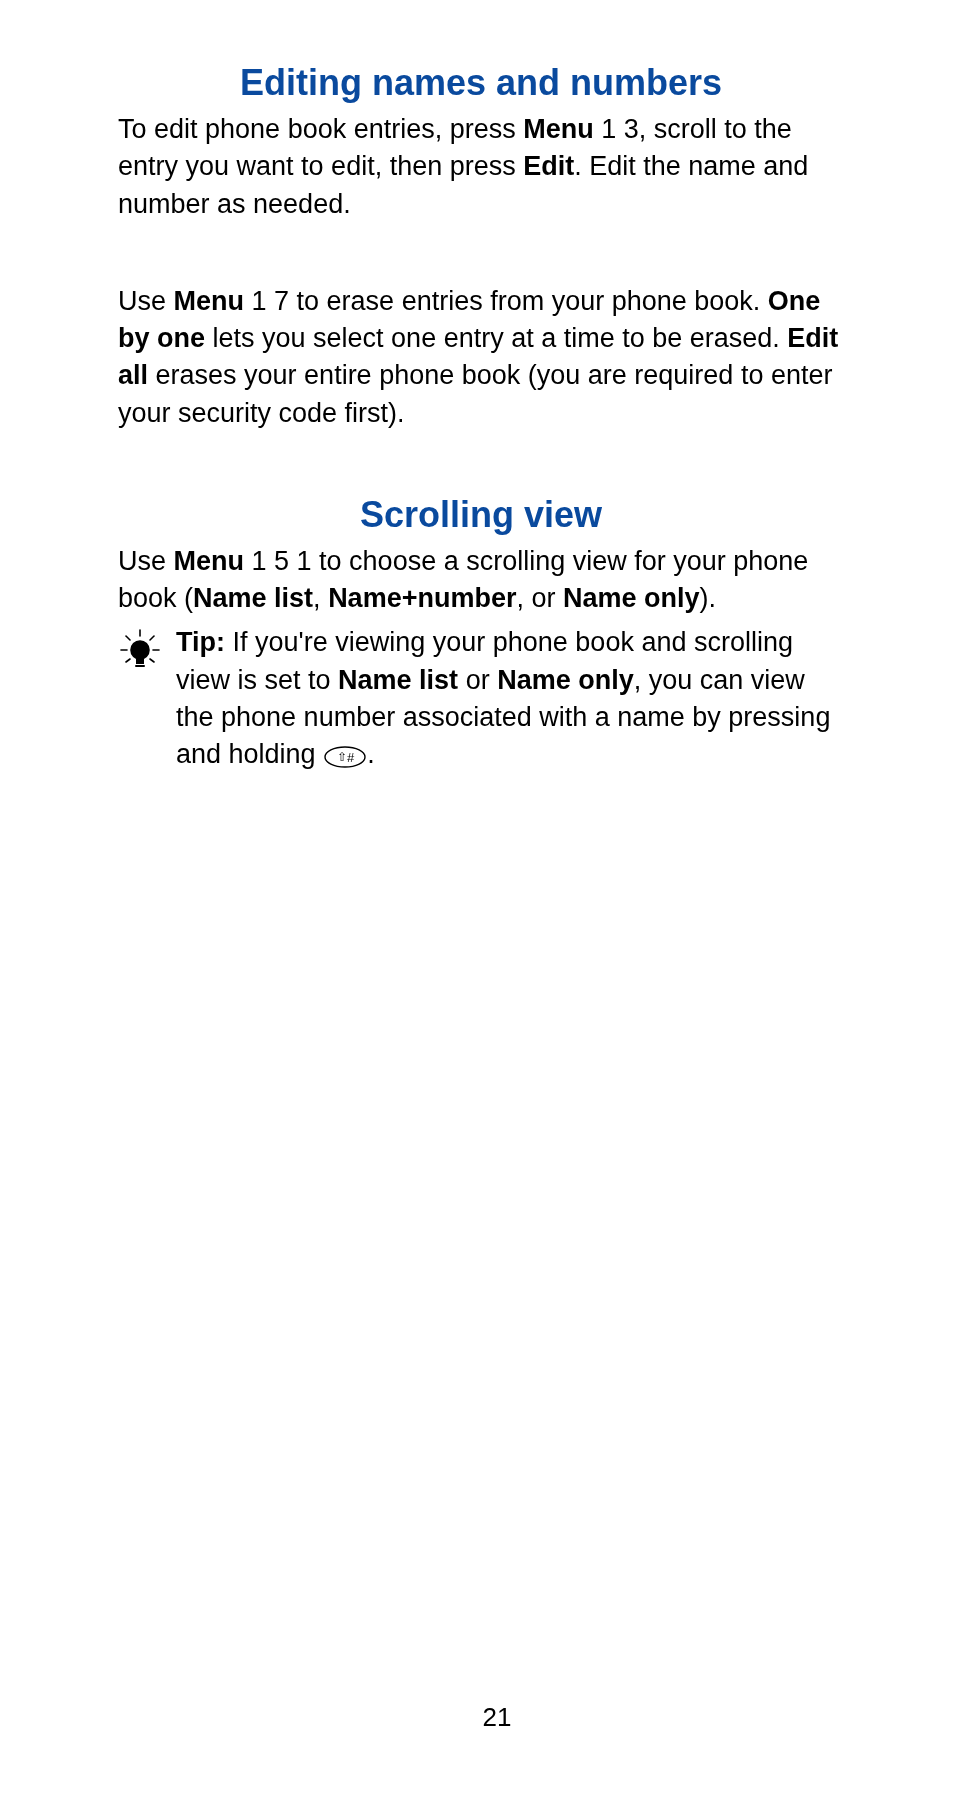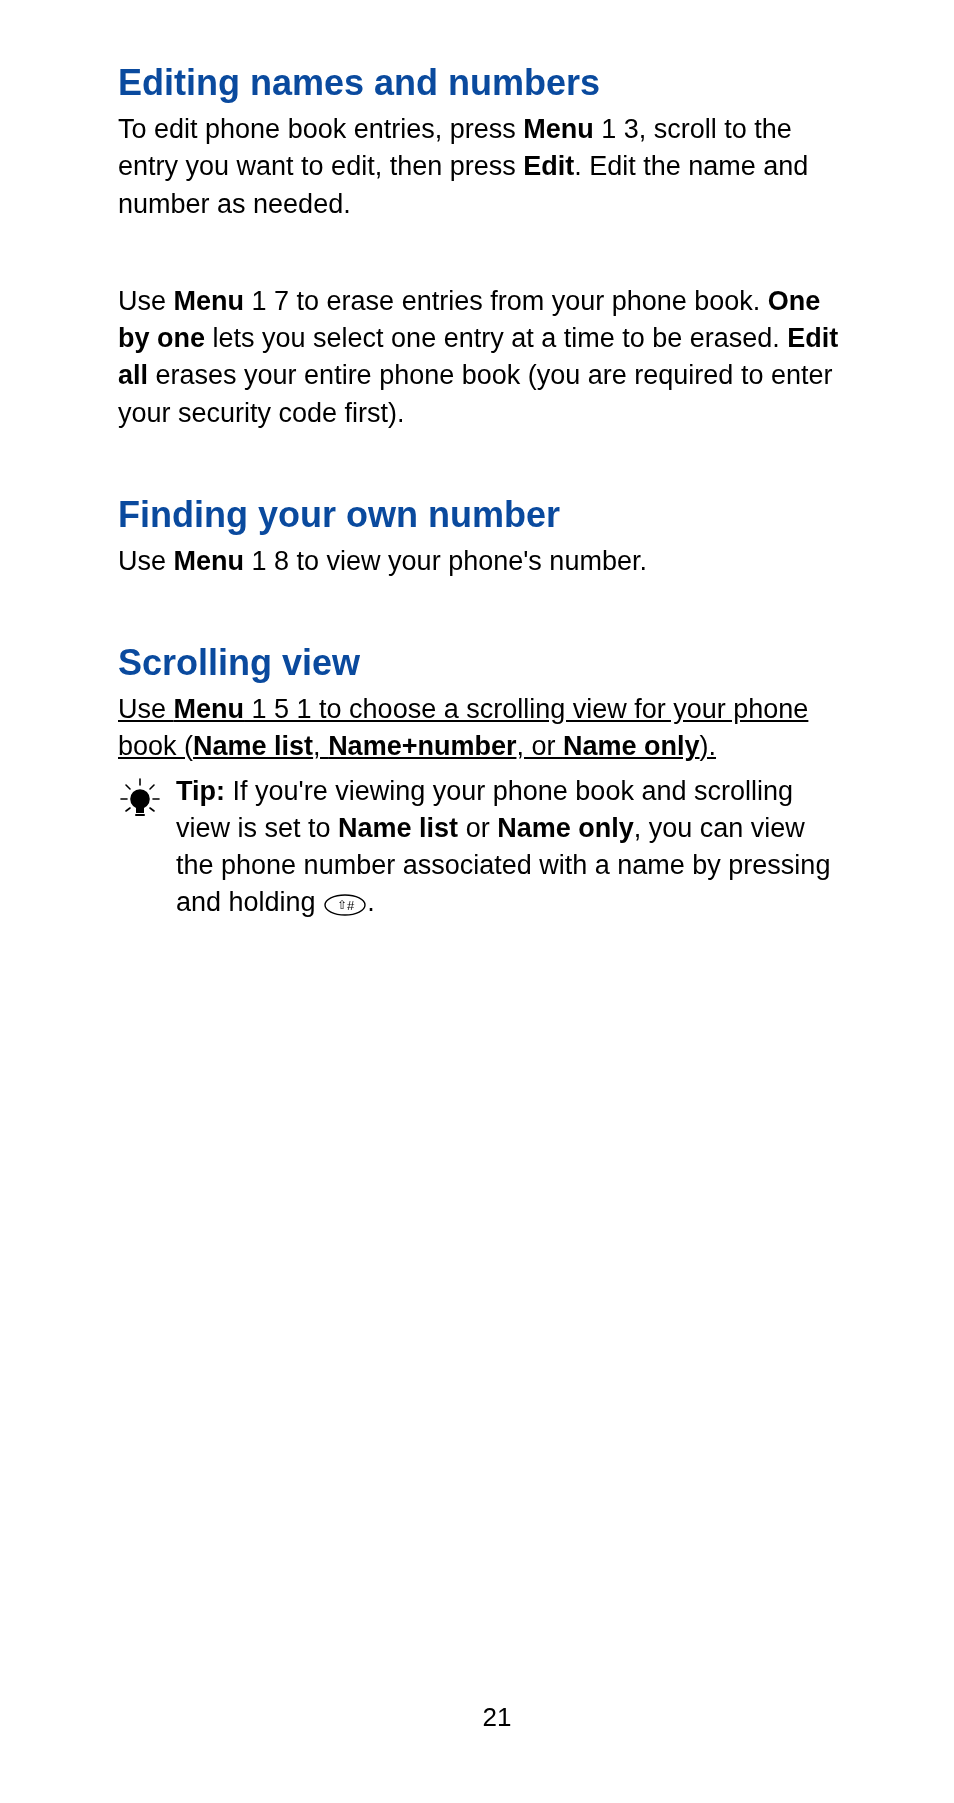--- a/index.html
+++ b/index.html
@@ -15,20 +15,21 @@
   }
   .page {
     padding: 60px 110px 0 118px;
   }
   h2.section-heading {
     color: #0a4a9e;
     font-size: 36px;
     font-weight: 700;
     margin: 0 0 6px 0;
     line-height: 1.25;
+    text-align: center;
   }
   p.body-text {
     font-size: 27px;
     line-height: 1.38;
     margin: 0 0 60px 0;
     color: #000;
   }
   p.body-text b, .tip-content b {
     font-weight: 700;
     text-align: center;
@@ -83,28 +84,24 @@
 
   <div class="section-block">
     <h2 class="section-heading">Editing names and numbers</h2>
     <p class="body-text"><span>To edit phone book entries, press </span><b>Menu</b><span> 1 3, scroll to the entry you want to edit, then press </span><b>Edit</b><span>. Edit the name and number as needed.</span></p>
   </div>
 
   <div class="section-block">
     <p class="body-text"><span>Use </span><b>Menu</b><span> 1 7 to erase entries from your phone book. </span><b>One by one</b><span> lets you select one entry at a time to be erased. </span><b>Edit all</b><span> erases your entire phone book (you are required to enter your security code first).</span></p>
   </div>
 
-  <div class="section-block">
-    <h2 class="section-heading">Finding your own number</h2>
-    <p class="body-text"><span>Use </span><b>Menu</b><span> 1 8 to view your phone's number.</span></p>
-  </div>
 
   <div class="section-block">
     <h2 class="section-heading">Scrolling view</h2>
-    <p class="body-text" style="margin-bottom:2px;text-decoration:underline;"><span>Use </span><b>Menu</b><span> 1 5 1 to choose a scrolling view for your phone book (</span><b>Name list</b><span>, </span><b>Name+number</b><span>, or </span><b>Name only</b><span>).</span></p>
+    <p class="body-text" style="margin-bottom:2px;"><span>Use </span><b>Menu</b><span> 1 5 1 to choose a scrolling view for your phone book (</span><b>Name list</b><span>, </span><b>Name+number</b><span>, or </span><b>Name only</b><span>).</span></p>
 
     <div class="tip-block">
       <div class="tip-icon">
         <svg viewBox="0 0 44 44" width="44" height="44">
           <g stroke="#000" stroke-width="1.6" fill="none" stroke-linecap="round">
             <line x1="22" y1="2" x2="22" y2="8"></line>
             <line x1="8" y1="8" x2="12" y2="12"></line>
             <line x1="36" y1="8" x2="32" y2="12"></line>
             <line x1="3" y1="22" x2="9" y2="22"></line>
             <line x1="41" y1="22" x2="35" y2="22"></line>

